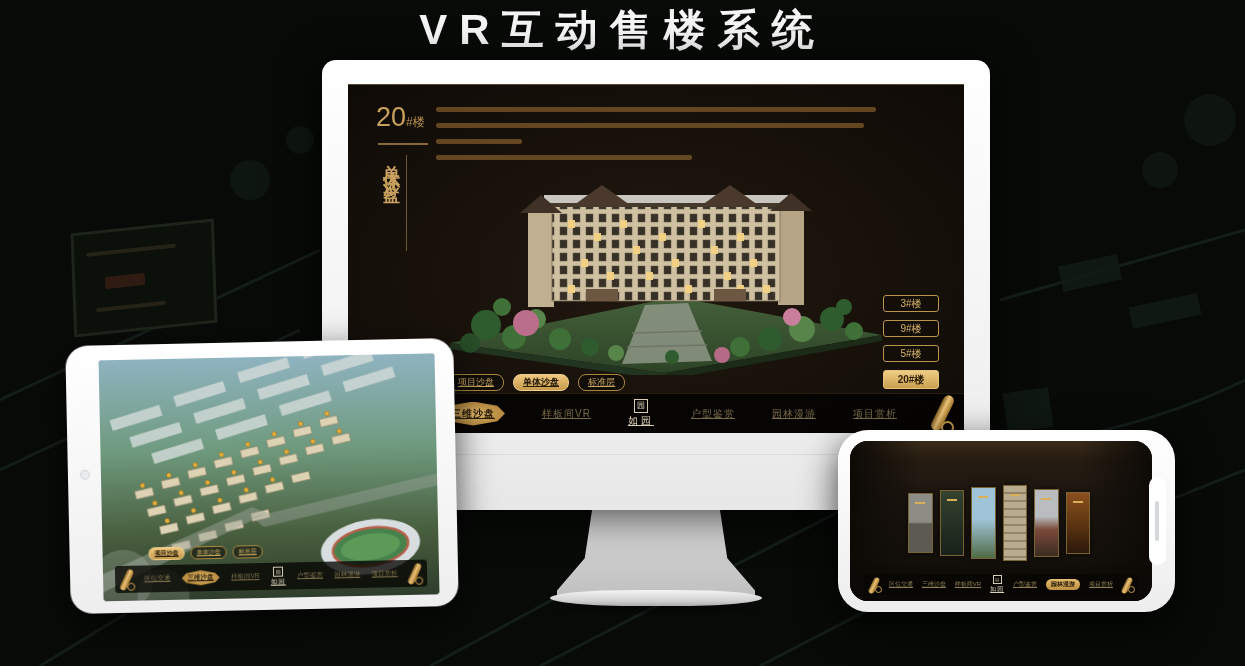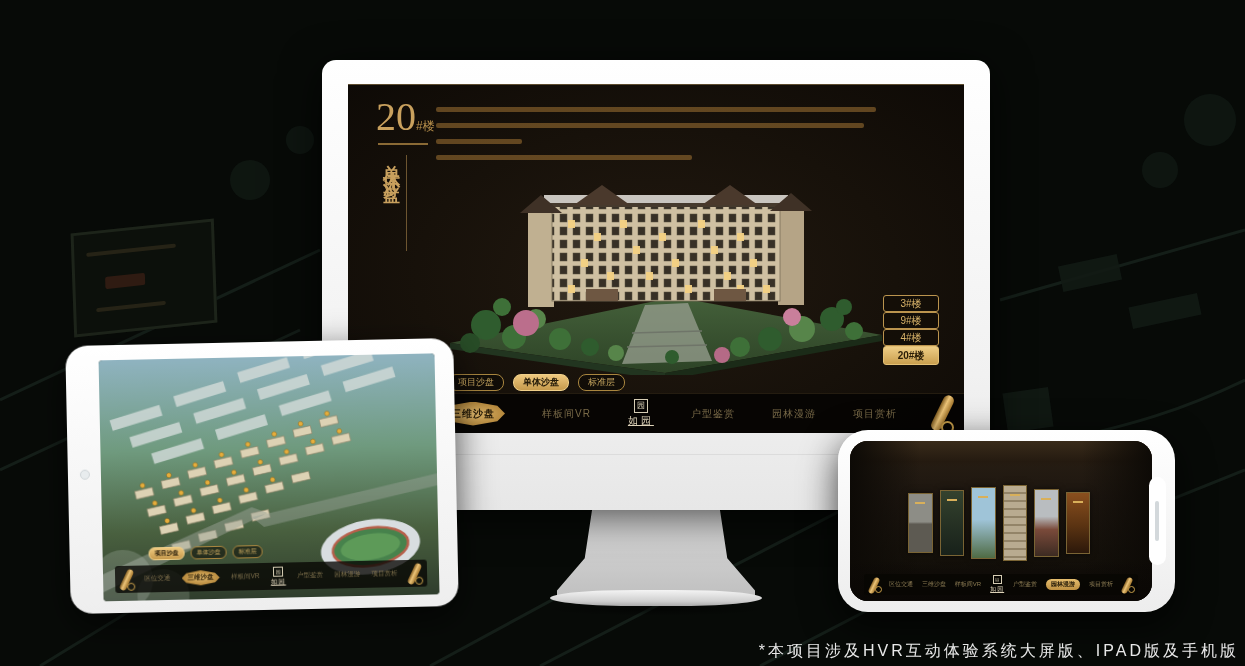--- a/index.html
+++ b/index.html
@@ -25,44 +25,44 @@
   .chin-line{position:absolute;left:26px;top:394px;width:616px;height:1px;background:#dcdcdc;}
   .pedestal{position:absolute;left:557px;top:506px;width:198px;height:90px;z-index:1;
             background:linear-gradient(180deg,#ededed,#cdcdcd 55%,#c0c0c0);
             clip-path:polygon(18% 0,82% 0,86% 58%,100% 94%,100% 100%,0 100%,0 94%,14% 58%);}
   .ped-base{position:absolute;left:550px;top:590px;width:212px;height:16px;z-index:1;
             background:linear-gradient(180deg,#f4f4f4,#cfcfcf 70%,#ababab);border-radius:50%/60%;}
   .ped-shadow{position:absolute;left:540px;top:602px;width:232px;height:14px;z-index:0;
             background:radial-gradient(ellipse,rgba(0,0,0,.55),transparent 70%);}
   
   .block-title{position:absolute;left:28px;top:10px;color:#c9a15e;}
-  .block-number{font-family:Liberation Serif, serif;font-size:40px;line-height:44px;color:#c9a15e;}
+  .block-number{font-family:Liberation Sans, sans-serif;font-size:27px;line-height:44px;color:#c9a15e;}
   .block-suffix{font-size:12px;color:#b8904c;}
   .block-rule{position:absolute;left:30px;top:58px;width:50px;height:2px;background:#8a6a35;}
   .block-vertical{position:absolute;left:32px;top:66px;writing-mode:vertical-rl;
                   font-size:17px;font-weight:700;letter-spacing:7px;color:#c9a15e;}
   .block-vline{position:absolute;left:58px;top:70px;width:1px;height:96px;background:#6d5530;}
   .desc{position:absolute;background:rgba(175,125,55,.5);height:5px;border-radius:2px;filter:blur(.4px);}
   
   .floor-buttons{position:absolute;left:535px;top:210px;width:58px;}
-  .floor-btn{width:54px;height:15px;line-height:15px;margin-bottom:0;text-align:center;
+  .floor-btn{width:54px;height:15px;line-height:15px;margin-bottom:8px;text-align:center;
              font-size:10px;color:#d8b369;border:1px solid #bb944e;border-radius:3px;
              background:rgba(18,12,5,.55);cursor:pointer;}
   .floor-btn.active{background:linear-gradient(180deg,#eecd85,#c99f4f);color:#2a1d07;
              font-weight:700;height:17px;line-height:17px;border-color:#e4c176;}
   
   .sub-tabs{position:absolute;left:100px;top:289px;display:flex;gap:9px;}
   .pill{font-size:9px;color:#c9a860;border:1px solid #a9863f;border-radius:8px;
-        padding:1px 9px;background:rgba(10,7,3,.5);white-space:nowrap;cursor:pointer;}
+        padding:1px 9px;background:rgba(10,7,3,.5);white-space:nowrap;cursor:pointer;text-decoration:underline;}
   .pill.active{background:linear-gradient(180deg,#eec87e,#c69a4c);color:#241a08;font-weight:700;border-color:#f0d08a;}
   
   .navbar{position:absolute;left:0;right:0;bottom:0;height:39px;background:rgba(5,4,2,.85);
           border-top:1px solid #241c10;display:flex;align-items:center;
           justify-content:space-between;padding:0 12px;}
-  .nav-item{font-size:10px;color:#8d7c54;letter-spacing:1px;white-space:nowrap;cursor:pointer;}
+  .nav-item{font-size:10px;color:#8d7c54;letter-spacing:1px;white-space:nowrap;cursor:pointer;text-decoration:underline;}
   .nav-item.dim{opacity:.85;}
   .nav-active{position:relative;padding:5px 10px;color:#2a1e09;font-weight:700;
           background:radial-gradient(ellipse,#e2ba6d 0%,#b5883c 70%);
           clip-path:polygon(50% 0,88% 18%,100% 50%,88% 82%,50% 100%,12% 82%,0 50%,12% 18%);}
   .nav-logo{display:flex;flex-direction:column;align-items:center;gap:1px;}
   .logo-seal{width:12px;height:12px;border:1px solid #d6cdb4;color:#d6cdb4;font-size:8px;
              line-height:12px;text-align:center;}
   .logo-text{font-size:10px;color:#ddd2b8;letter-spacing:3px;text-decoration:underline;}
   .scroll-icon{position:relative;width:18px;height:44px;cursor:pointer;}
   .scroll-body{position:absolute;left:3px;top:2px;width:11px;height:38px;border-radius:6px;
@@ -152,20 +152,21 @@
       <circle cx="250" cy="180" r="20"></circle>
         <circle cx="300" cy="140" r="14"></circle>
     </g>
   </svg>
   <div class="bg-plaque">
     <div class="ln" style="left:12px;top:18px;width:90px;"></div>
     <div class="ln" style="left:30px;top:44px;width:40px;background:rgba(150,60,40,.25);height:12px;"></div>
     <div class="ln" style="left:20px;top:74px;width:70px;"></div>
   </div>
 
+  <div class="title">VR互动售楼系统</div>
 
   <div class="ped-shadow"></div>
   <div class="pedestal"></div>
   <div class="ped-base"></div>
   <div class="monitor">
     <div class="monitor-screen">
 
       <div class="block-title">
         <span class="block-number">20</span><span class="block-suffix">#楼</span>
       </div>
@@ -253,21 +254,21 @@
           <circle cx="176" cy="206" r="8" fill="#57854a"></circle>
             <circle cx="232" cy="210" r="7" fill="#2f5c2e"></circle>
           <circle cx="62" cy="160" r="9" fill="#3e7038"></circle>
             <circle cx="404" cy="160" r="8" fill="#2f5c2e"></circle>
         </g>
       </svg>
 
       <div class="floor-buttons">
         <div class="floor-btn">3#楼</div>
         <div class="floor-btn">9#楼</div>
-        <div class="floor-btn">4#楼</div>
+        <div class="floor-btn">5#楼</div>
         <div class="floor-btn active">20#楼</div>
       </div>
 
       <div class="sub-tabs">
         <div class="pill">项目沙盘</div>
         <div class="pill active">单体沙盘</div>
         <div class="pill">标准层</div>
       </div>
 
       <div class="navbar">
@@ -458,15 +459,14 @@
         <span class="scroll-icon">
             <span class="scroll-body"></span>
           </span>
       </div>
     </div>
     <div class="phone-notch">
         <span class="slit"></span>
       </div>
   </div>
 
-  <div class="footnote">*本项目涉及HVR互动体验系统大屏版、IPAD版及手机版</div>
 
 </div>
 
 </body></html>

